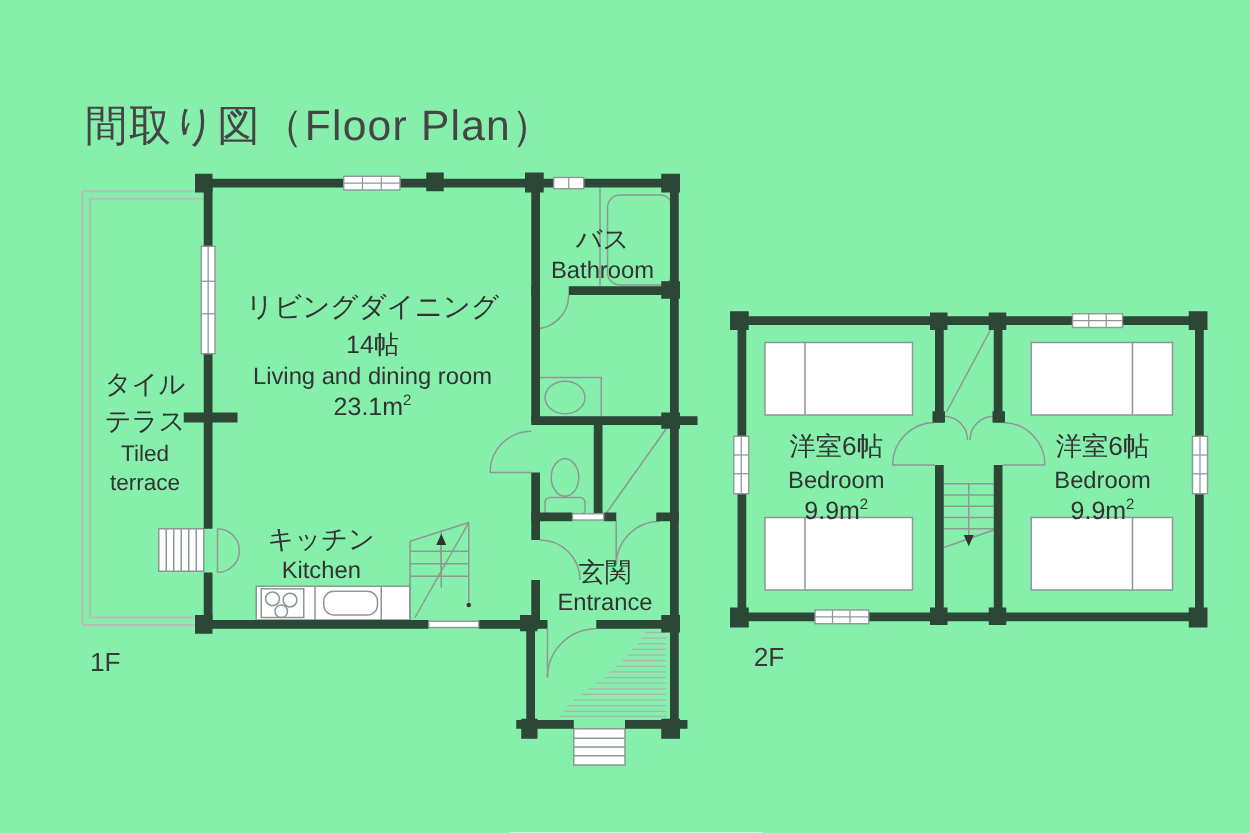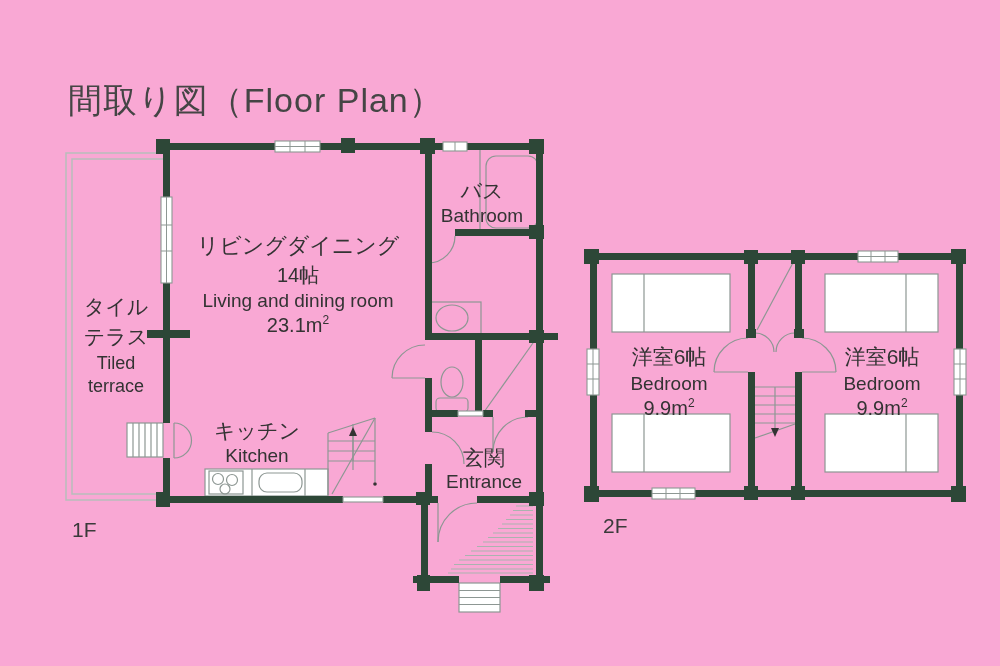--- a/index.html
+++ b/index.html
@@ -1,16 +1,16 @@
 <!DOCTYPE html>
 <html style="--wall: #2d4737; --fixture: #8d9793; --hatch: #aab3af; --terrace: #b8bdbb; --textmain: #454545; --textroom: #333333;"><head>
 <meta charset="utf-8">
 <style>
   html,body{margin:0;padding:0;background:#fff;}
-  .page{position:relative;width:1000px;height:666px;background:#f9a8d4;overflow:hidden;}
+  .page{position:relative;width:1000px;height:666px;background:#86efac;overflow:hidden;}
   svg{display:block;}
   .wall{fill:var(--wall);}
   .fx{fill:none;stroke:var(--fixture);stroke-width:1.2;}
   .fxw{fill:#fff;stroke:var(--fixture);stroke-width:1.2;}
   .hatch{stroke:var(--hatch);stroke-width:1;}
   .tline{fill:none;stroke:var(--terrace);stroke-width:1.5;}
   .win{fill:#fff;stroke:var(--fixture);stroke-width:1.1;}
   .winline{stroke:var(--fixture);stroke-width:1;}
   text{font-family:"Liberation Sans","DejaVu Sans",sans-serif;fill:var(--textroom);}
   .title{font-size:34px;fill:var(--textmain);letter-spacing:1px;font-weight:300;}

